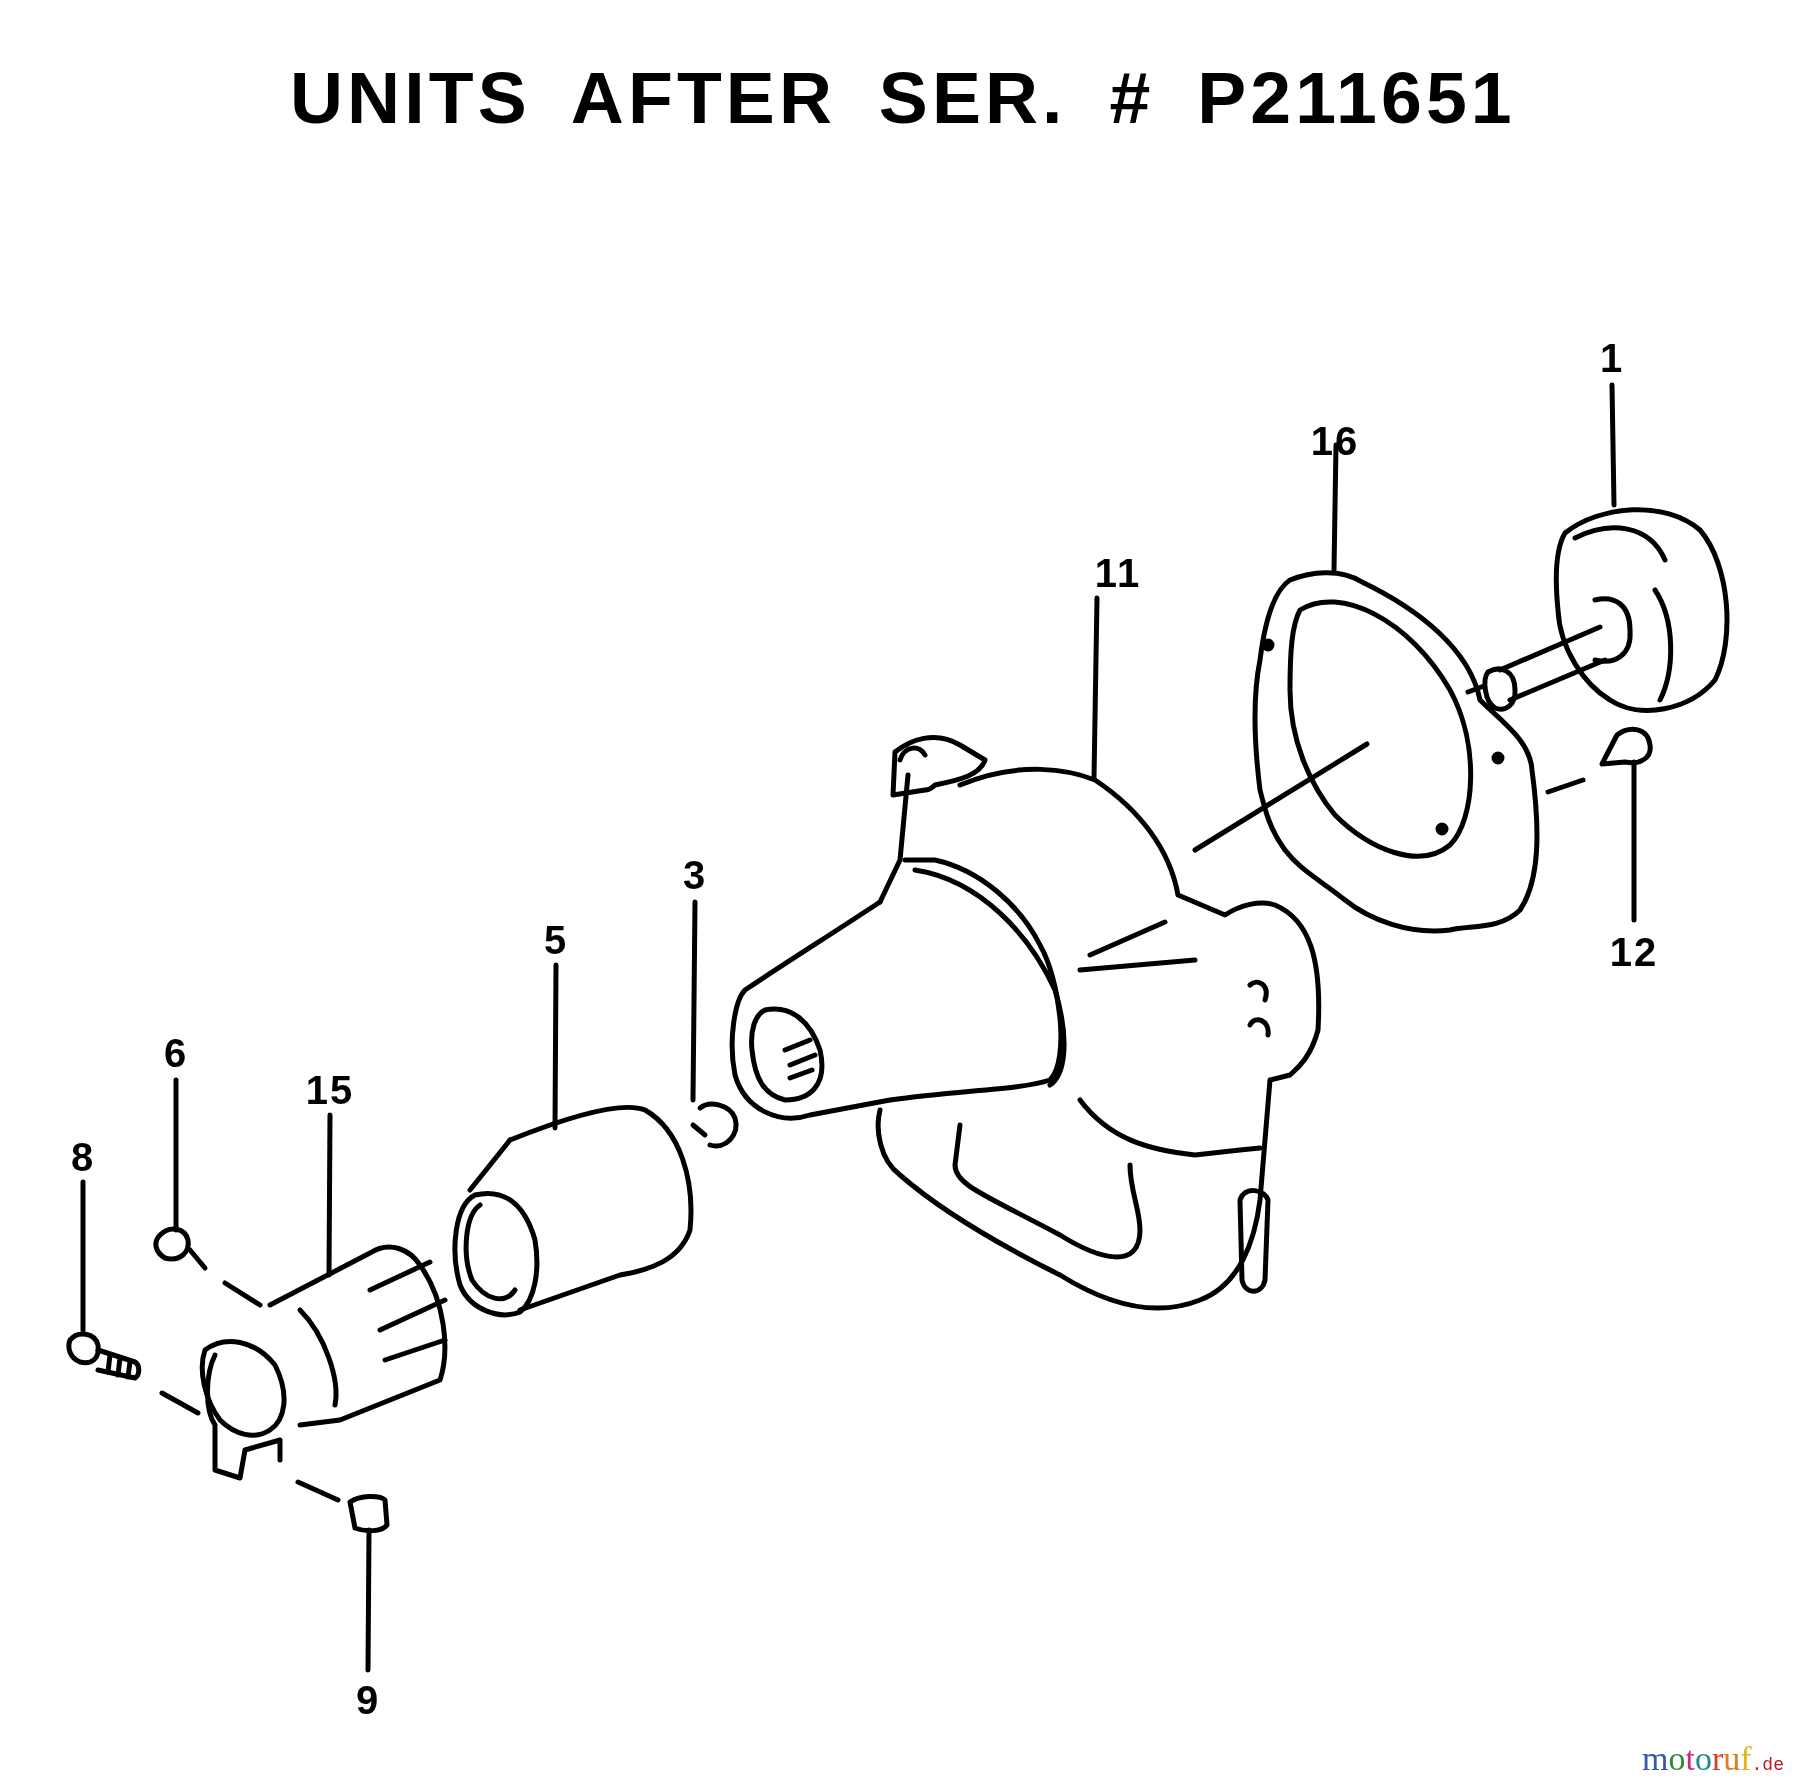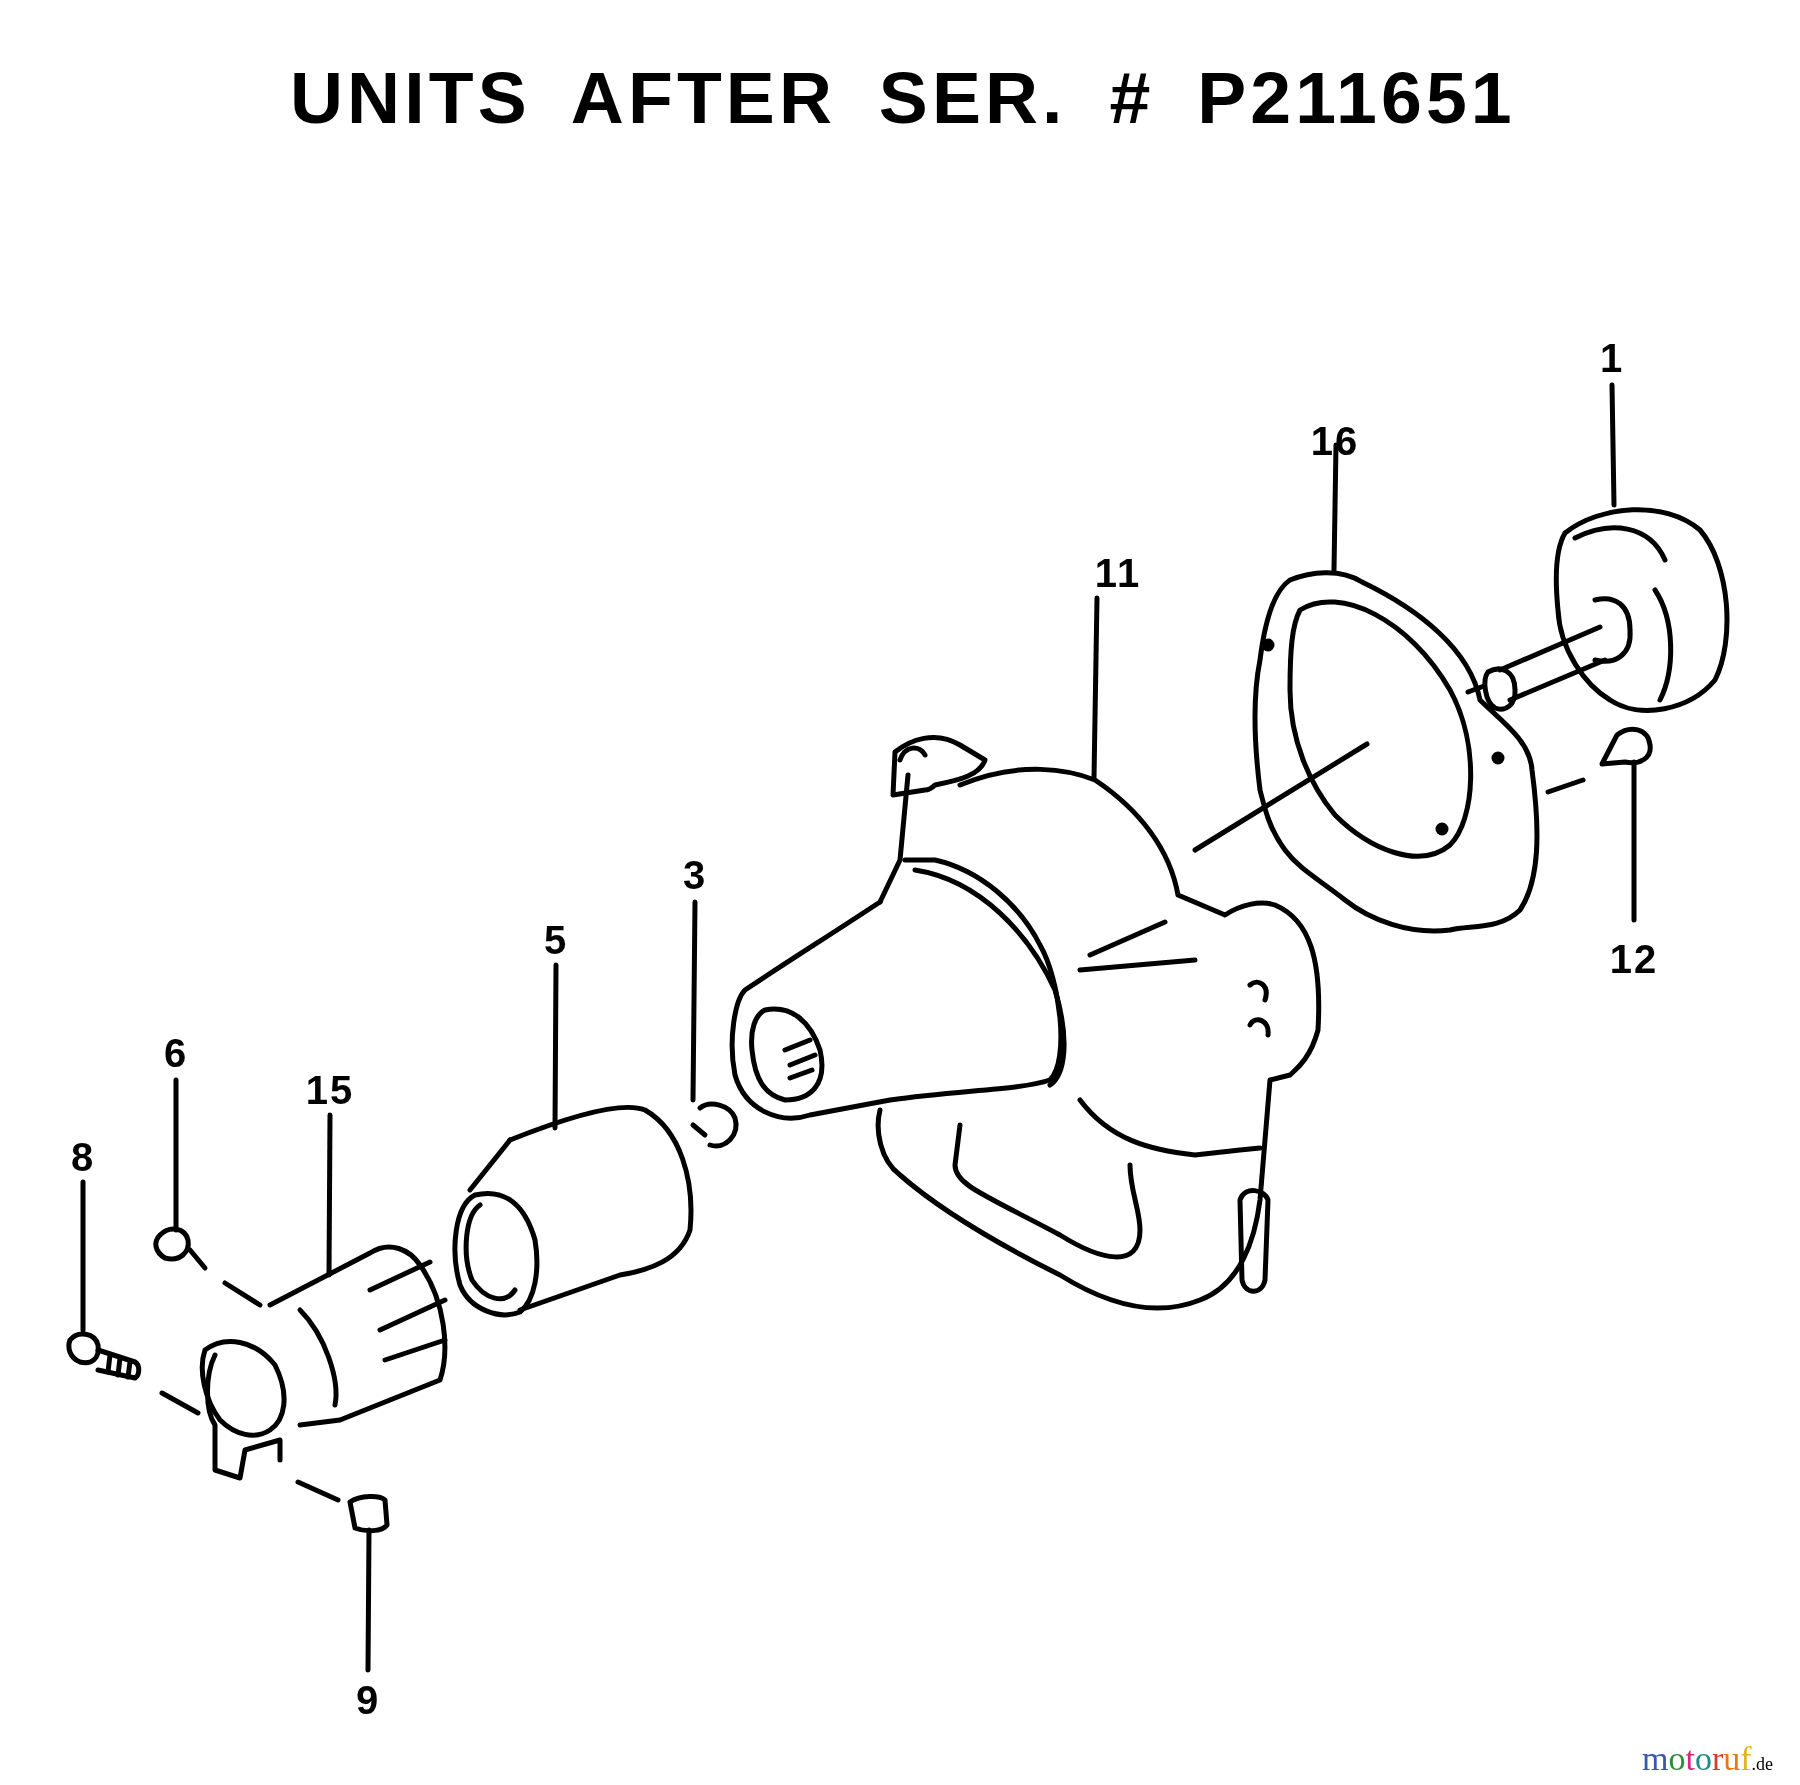--- a/index.html
+++ b/index.html
@@ -1,21 +1,21 @@
 <!DOCTYPE html>
 <html><head>
 <meta charset="utf-8">
 <style>
   html, body { margin: 0; padding: 0; background: #ffffff; }
   body { width: 1800px; height: 1785px; position: relative; overflow: hidden; font-family: "Liberation Sans", sans-serif; }
   .title { position: absolute; left: 290px; top: 62px; font-family: "Liberation Sans", sans-serif; font-weight: bold; font-size: 72px; letter-spacing: 4px; word-spacing: 18px; color: #000; white-space: nowrap; line-height: 1; transform: scaleX(1.02); transform-origin: left top; }
   svg.diagram { position: absolute; left: 0; top: 0; }
   .lbl { position: absolute; font-family: "Liberation Sans", sans-serif; font-weight: bold; font-size: 40px; color: #000; line-height: 1; transform: translate(-50%, -50%); letter-spacing: 2px; }
   .watermark { position: absolute; left: 1642px; top: 1742px; font-family: "Liberation Serif", serif; font-size: 34px; line-height: 1; white-space: nowrap; }
-  .watermark .tld { font-family: Liberation Serif, serif; font-size: 18px; color: #000000; }
+  .watermark .tld { font-family: Liberation Mono, monospace; font-size: 18px; color: #b91c1c; }
 </style>
 </head>
 <body>
 
 <div class="title">UNITS AFTER SER. # P211651</div>
 
 <svg class="diagram" width="1800" height="1785" viewBox="0 0 1800 1785" fill="none" stroke="#000" stroke-width="5" stroke-linecap="round" stroke-linejoin="round">
 
   <g>
     <line x1="1612" y1="385" x2="1614" y2="505"></line>
@@ -106,19 +106,19 @@
   </g>
 </svg>
 
 <div class="lbl" style="left:1612px; top:358px;">1</div>
 <div class="lbl" style="left:695px; top:875px;">3</div>
 <div class="lbl" style="left:556px; top:940px;">5</div>
 <div class="lbl" style="left:176px; top:1053px;">6</div>
 <div class="lbl" style="left:83px; top:1157px;">8</div>
 <div class="lbl" style="left:368px; top:1700px;">9</div>
 <div class="lbl" style="left:1097px; top:573px;margin-left:21px;">11</div>
-<div class="lbl" style="left:1634px; top:952px;margin-top:7px;">12</div>
+<div class="lbl" style="left:1634px; top:952px;">12</div>
 <div class="lbl" style="left:330px; top:1090px;">15</div>
 <div class="lbl" style="left:1335px; top:441px;">16</div>
 
 <div class="watermark">
   <span style="color:#3a58a8">m</span><span style="color:#2e8b3a">o</span><span style="color:#d6287a">t</span><span style="color:#1f8a8a">o</span><span style="color:#d23c2a">r</span><span style="color:#e07a1a">u</span><span style="color:#e0b41a">f</span><span class="tld">.de</span>
 </div>
 
 </body></html>

